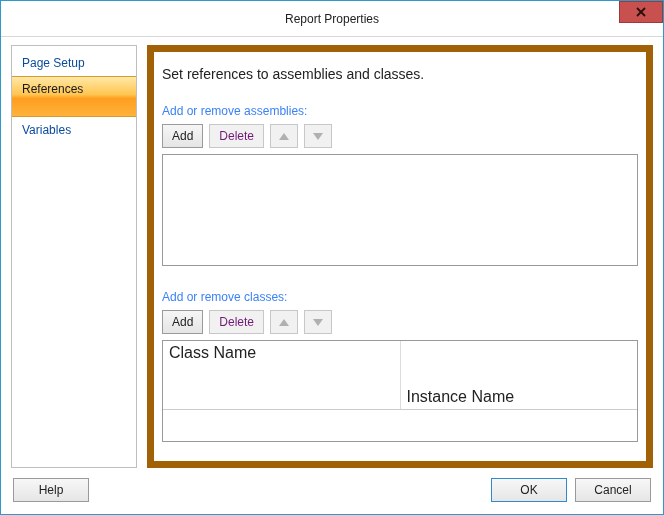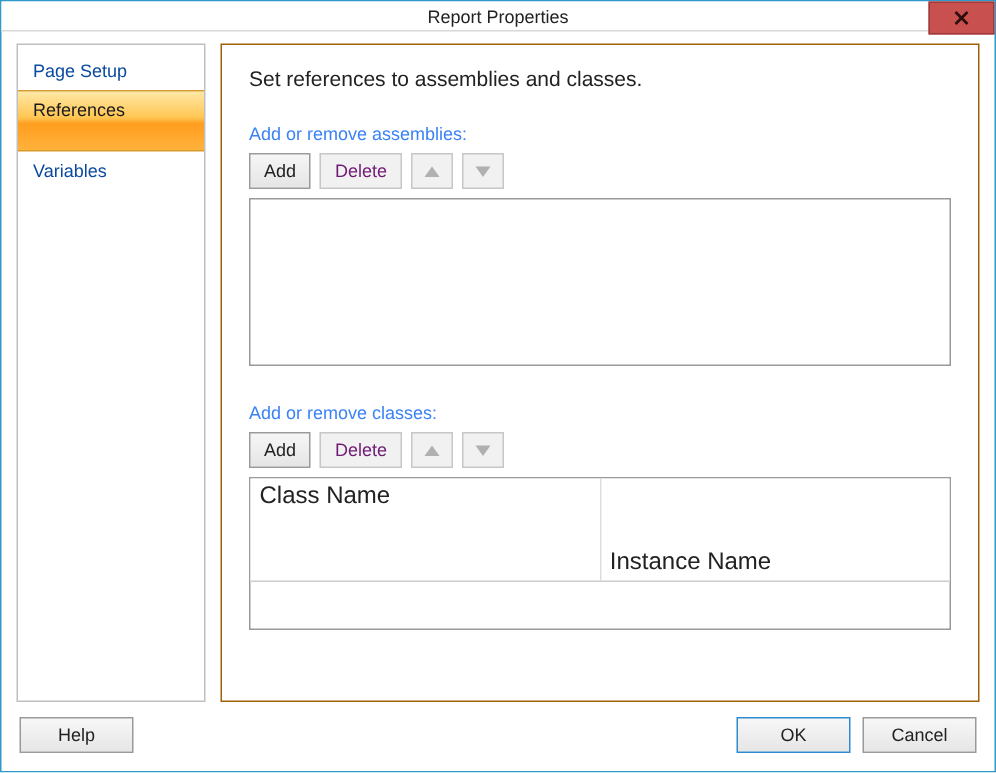--- a/index.html
+++ b/index.html
@@ -12,21 +12,21 @@
   .window {
     width: 664px;
     height: 515px;
     border: 1px solid #2f9ac9;
     background: #ffffff;
     position: relative;
     display: flex;
     flex-direction: column;
   }
   .titlebar {
-    height: 20px;
+    height: 36px;
     background: #ffffff;
     border-bottom: 1px solid #d8d8d8;
     display: flex;
     align-items: center;
     position: relative;
   }
   .titlebar .title {
     flex: 1;
     text-align: center;
     font-size: 12px;
@@ -71,23 +71,23 @@
   .nav-item.selected {
     background: linear-gradient(to bottom, #ffe8a6 0%, #ffc551 45%, #ff9e1f 55%, #ffb23b 100%);
     border-top: 1px solid #d69a2d;
     border-bottom: 1px solid #d69a2d;
     color: #1a1a1a;
     padding-top: 3px;
     padding-bottom: 18px;
   }
   .content {
     flex: 1;
-    border: 1px solid #a16207;
-    background: #ffffff;
-    padding: 14px 18px;
+    border: 7px solid #a16207;
+    background: #ffffff;
+    padding: 14px 8px;
     overflow: hidden;
     min-width: 0;
   }
   .page-heading {
     font-size: 14px;
     color: #222;
     margin-bottom: 22px;
   }
   .section-label {
     font-size: 12px;

